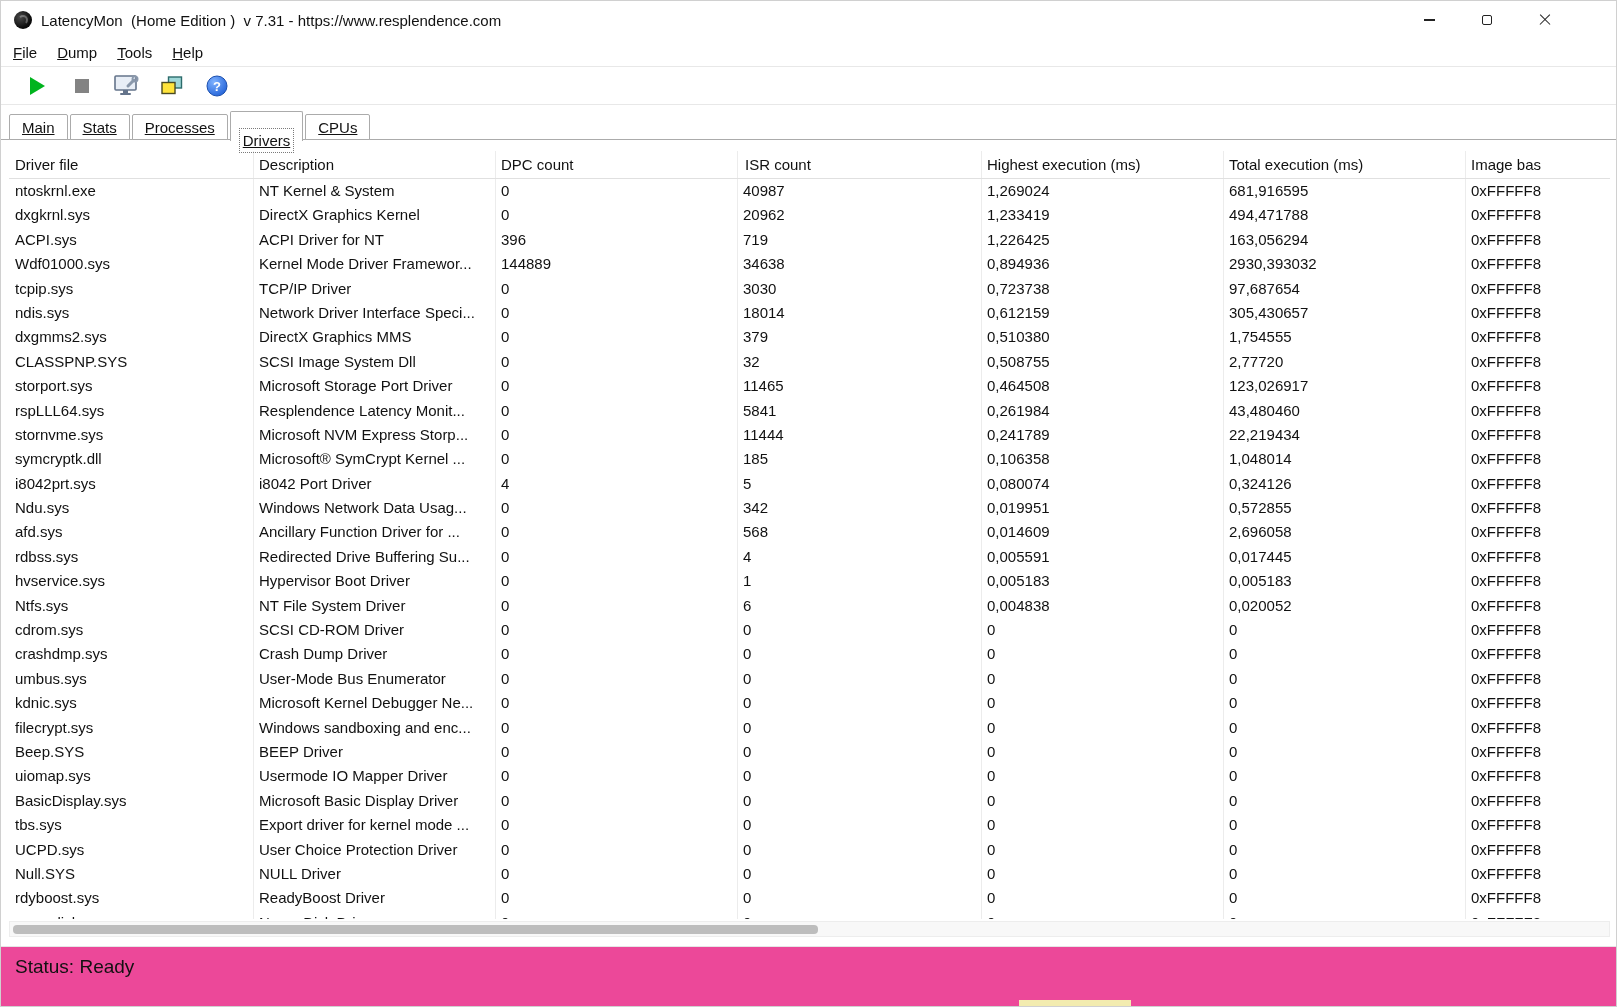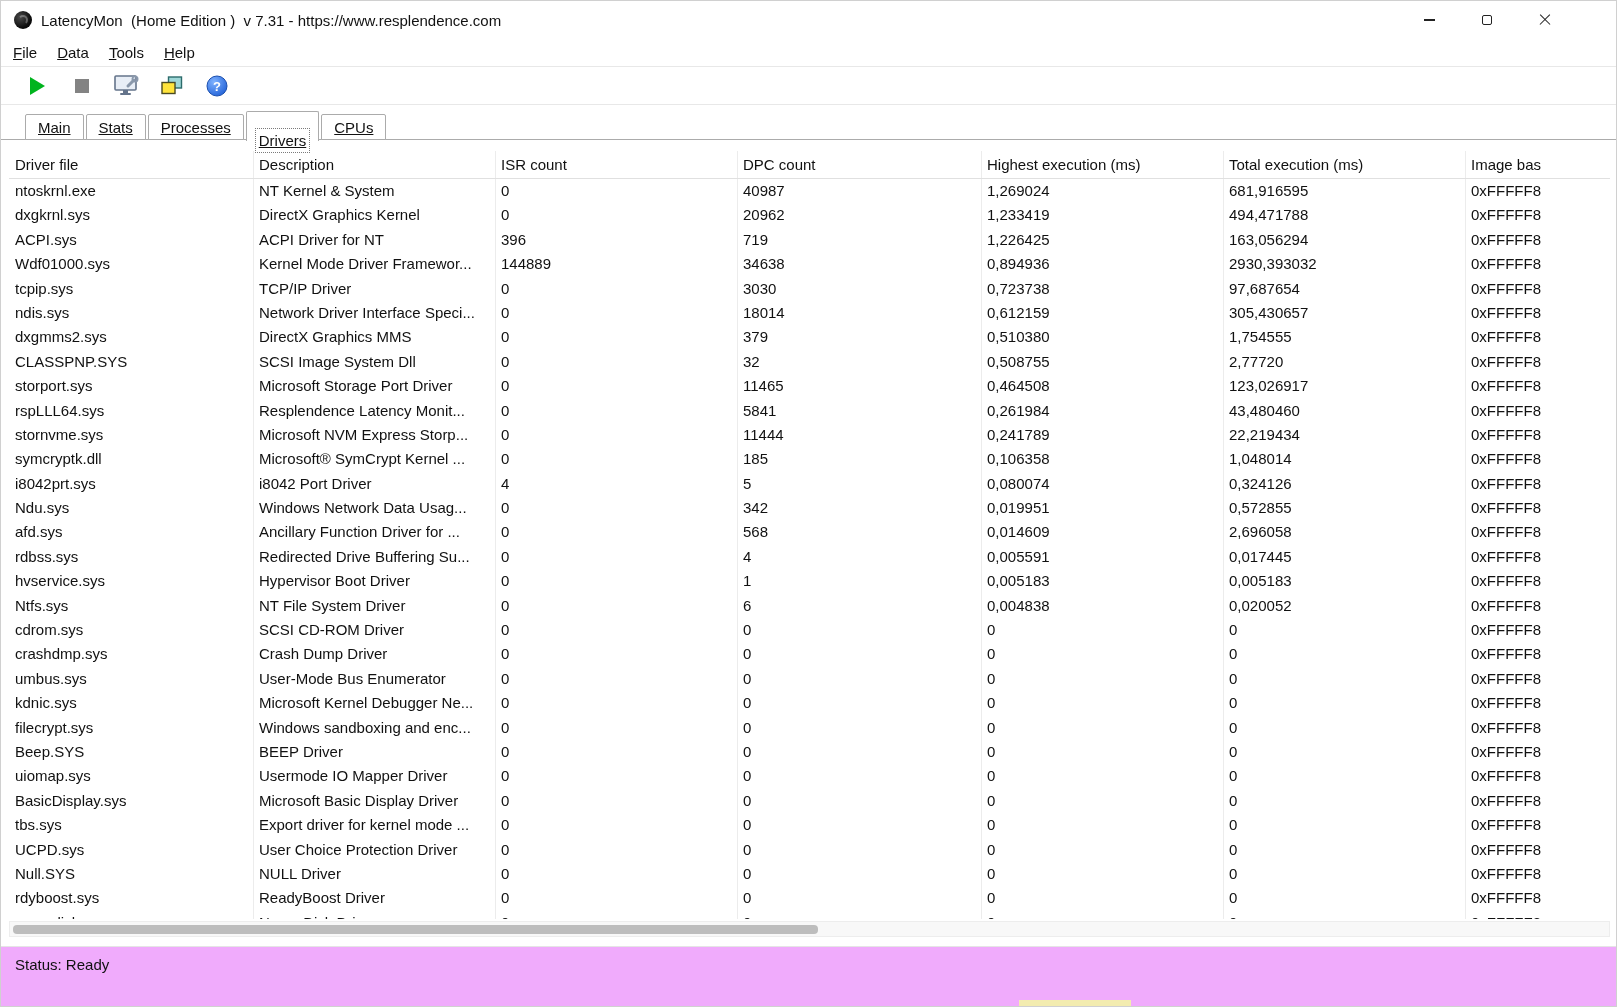--- a/index.html
+++ b/index.html
@@ -61,21 +61,21 @@
     display: flex; align-items: center; gap: 17px; padding-left: 22px;
     border-bottom: 1px solid #e8e8e8; background: #fff;
   }
   .tbtn { width: 28px; height: 28px; display: flex; align-items: center; justify-content: center; }
   .icon-play { width: 0; height: 0; border-left: 15px solid #00b41e; border-top: 9px solid transparent; border-bottom: 9px solid transparent; }
   .icon-stop { width: 14px; height: 14px; background: #838383; }
 
   
   .tabstrip {
     position: absolute; top: 108px; left: 0; right: 0; height: 31px;
-    display: flex; align-items: flex-end; padding-left: 24px;
+    display: flex; align-items: flex-end; padding-left: 8px;
   }
   .tabstrip::after {
     content: ""; position: absolute; left: 0; right: 0; bottom: 0; height: 1px;
     background: #ababab; z-index: 0;
   }
   .tab {
     position: relative; z-index: 2; height: 26px; padding: 0 12px; margin-right: 2px;
     background: #fff; border: 1px solid #ababab; border-radius: 2px 2px 0 0;
     display: flex; align-items: center; font-size: 15px; cursor: default;
   }
@@ -110,21 +110,21 @@
     background: #f8f8f8; border: 1px solid #ededed;
   }
   .hscroll-thumb {
     position: absolute; top: 2.5px; left: 3px; width: 805px; height: 9px;
     background: #bdbdbd; border-radius: 4px;
   }
 
   
   .statusbar {
     position: absolute; top: 945px; left: 0; right: 0; bottom: 0;
-    border-top: 1px solid #e5e5e5; padding: 9px 0 0 14px; font-size: 15px; background: #f0abfc;
+    border-top: 1px solid #e5e5e5; padding: 9px 0 0 14px; font-size: 19px; background: #ec4899;
   }
   .taskbar-peek {
     position: absolute; bottom: 0; left: 1018px; width: 112px; height: 6px;
     background: #f3ecb0;
   }
 </style>
 </head>
 <body>
 
 <div class="window">
@@ -140,21 +140,21 @@
         <div class="glyph-max"></div>
       </div>
       <div class="win-btn">
         <div class="glyph-close"></div>
       </div>
     </div>
   </div>
 
   <div class="menubar">
     <div class="menu-item"><span class="menu-label">File</span></div>
-    <div class="menu-item"><span class="menu-label">Data</span></div>
+    <div class="menu-item"><span class="menu-label">Dump</span></div>
     <div class="menu-item"><span class="menu-label">Tools</span></div>
     <div class="menu-item"><span class="menu-label">Help</span></div>
   </div>
 
   <div class="toolbar">
     <div class="tbtn">
       <div class="icon-play"></div>
     </div>
     <div class="tbtn">
       <div class="icon-stop"></div>
@@ -210,22 +210,22 @@
     <div class="vline" style="left:244px"></div>
     <div class="vline" style="left:486px"></div>
     <div class="vline" style="left:728px"></div>
     <div class="vline" style="left:972px"></div>
     <div class="vline" style="left:1214px"></div>
     <div class="vline" style="left:1456px"></div>
 
     <div class="lv-header">
       <div class="lv-cell c0">Driver file</div>
       <div class="lv-cell c1">Description</div>
+      <div class="lv-cell c3">DPC count</div>
       <div class="lv-cell c2">ISR count</div>
-      <div class="lv-cell c3">DPC count</div>
       <div class="lv-cell c4">Highest execution (ms)</div>
       <div class="lv-cell c5">Total execution (ms)</div>
       <div class="lv-cell c6">Image bas</div>
     </div>
 
     <div class="lv-body">
 
         <div class="lv-row">
           <div class="lv-cell c0">ntoskrnl.exe</div>
           <div class="lv-cell c1">NT Kernel &amp; System</div>

